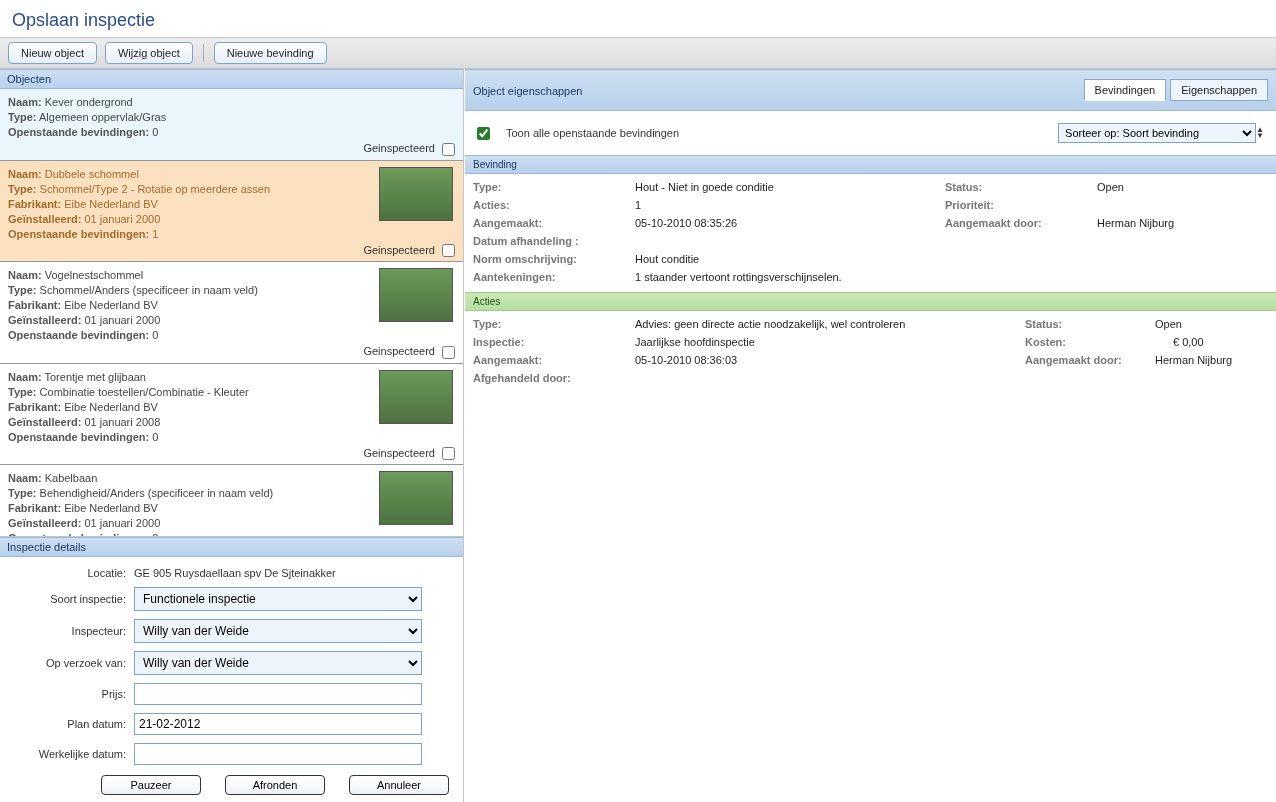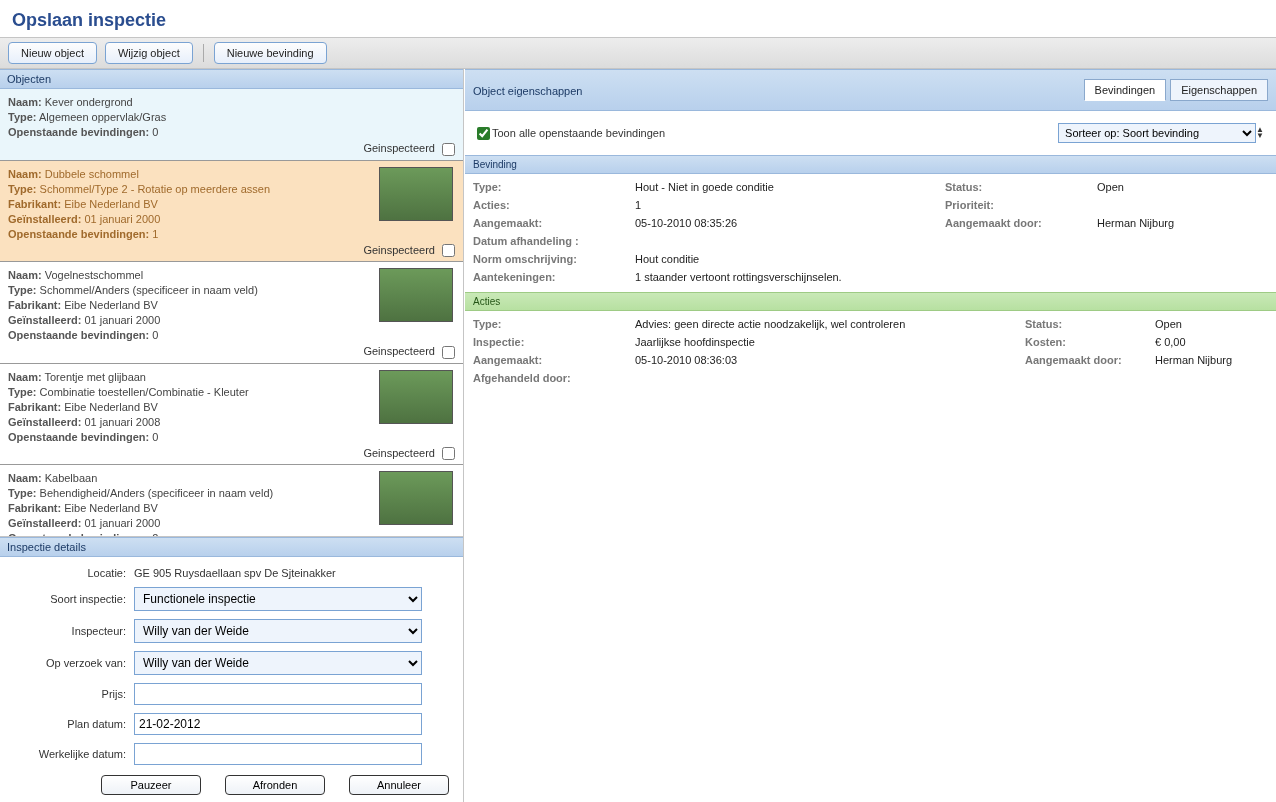--- a/index.html
+++ b/index.html
@@ -6,21 +6,21 @@
 body {
   font-family: Verdana, Arial, sans-serif;
   font-size: 11px;
   color: #333;
   background: #fff;
   width: 1276px;
 }
 .page-title {
   color: #2a4d8f;
   font-size: 18px;
-  font-weight: bold;
+  font-weight: normal;
   padding: 10px 12px 6px;
 }
 .toolbar {
   background: linear-gradient(#ededed, #dcdcdc);
   border-top: 1px solid #c5c5c5;
   border-bottom: 1px solid #c5c5c5;
   padding: 4px 8px;
   display: flex;
   align-items: center;
   gap: 8px;
@@ -169,21 +169,21 @@
   border-bottom: 1px solid #fff;
 }
 .right-controls {
   display: flex;
   align-items: center;
   justify-content: space-between;
   padding: 12px 12px;
 }
 .right-controls label {
   display: flex;
-  gap: 2px;
+  gap: 16px;
 }
 .right-controls input[type=checkbox]{
   accent-color: #2a7c2a;
 }
 .sort-wrap {
   display: flex;
   align-items: center;
   gap: 0;
 }
 .sort-wrap select {
@@ -404,21 +404,21 @@
     <div class="kv-grid">
       <div class="kv-row">
         <div class="k">Type:</div>
         <div class="v" style="width:390px">Advies: geen directe actie noodzakelijk, wel controleren</div>
         <div class="k2" style="width:130px">Status:</div>
         <div class="v2 open">Open</div>
       </div>
       <div class="kv-row">
         <div class="k">Inspectie:</div>
         <div class="v" style="width:390px">Jaarlijkse hoofdinspectie</div>
-        <div class="k2" style="width:130px">Kosten:</div>
+        <div class="k2" style="width:148px">Kosten:</div>
         <div class="v2">€ 0,00</div>
       </div>
       <div class="kv-row">
         <div class="k">Aangemaakt:</div>
         <div class="v" style="width:390px">05-10-2010 08:36:03</div>
         <div class="k2" style="width:130px">Aangemaakt door:</div>
         <div class="v2">Herman Nijburg</div>
       </div>
       <div class="kv-row">
         <div class="k">Afgehandeld door:</div>

